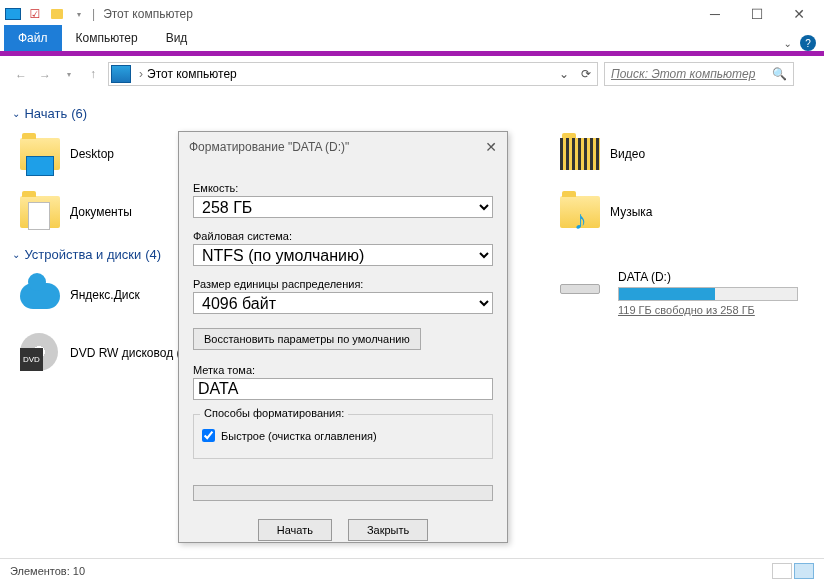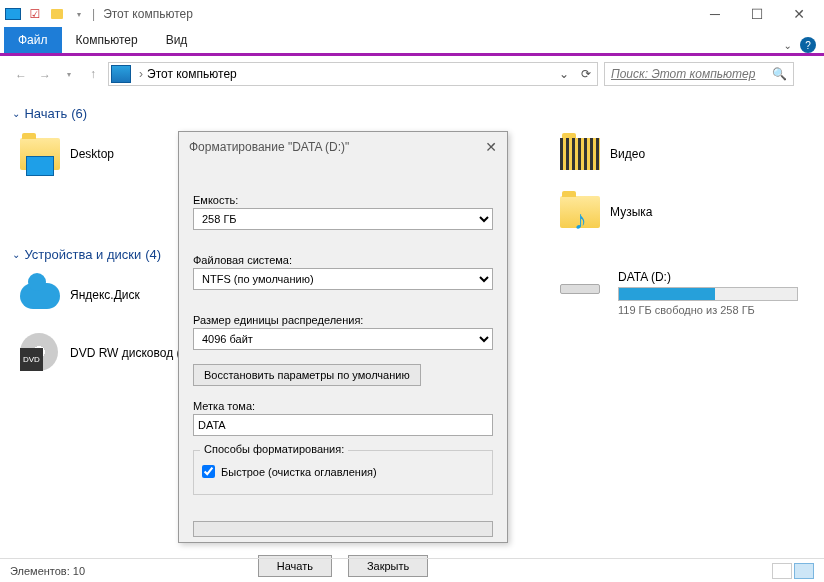--- a/index.html
+++ b/index.html
@@ -8,21 +8,21 @@
 
 .titlebar { height: 28px; display: flex; align-items: center; padding: 0 4px; }
 .titlebar .qat { display: flex; align-items: center; gap: 4px; }
 .titlebar .qat-icon { width: 18px; height: 18px; display: flex; align-items: center; justify-content: center; }
 .titlebar .sep { color: #888; margin: 0 4px; }
 .titlebar .win-title { margin-left: 4px; color: #555; }
 .titlebar .win-controls { margin-left: auto; display: flex; }
 .titlebar .win-controls div { width: 42px; height: 28px; display: flex; align-items: center; justify-content: center; color: #555; font-size: 14px; }
 
 
-.ribbon { height: 28px; display: flex; align-items: flex-end; border-bottom: 3px solid #a21caf; padding-left: 4px; }
+.ribbon { height: 28px; display: flex; align-items: flex-end; border-bottom: 5px solid #a21caf; padding-left: 4px; }
 .ribbon .tab { padding: 6px 14px; font-size: 12px; color: #222; cursor: pointer; }
 .ribbon .tab.file { background: #1e7dd7; color: #fff; }
 .ribbon .expand { margin-left: auto; margin-right: 8px; display: flex; align-items: center; gap: 8px; }
 .ribbon .expand .help-icon { width: 16px; height: 16px; background: #0a64a4; border-radius: 50%; color: #fff; font-size: 10px; display: flex; align-items: center; justify-content: center; }
 
 
 .navbar { height: 36px; display: flex; align-items: center; padding: 4px 12px; gap: 6px; }
 .navbar .nav-btn { width: 18px; height: 18px; display: flex; align-items: center; justify-content: center; color: #999; }
 .navbar .addressbar { flex: 1; height: 24px; border: 1px solid #ccc; display: flex; align-items: center; padding: 0 2px; max-width: 490px; }
 .navbar .addr-icon { width: 20px; height: 18px; background: linear-gradient(#2aa1e0,#1a75bb); border: 1px solid #0b5a9a; margin-right: 4px; }
@@ -38,42 +38,42 @@
 .group-hdr { color: #13438d; font-size: 13px; margin: 6px 0 4px; display: flex; align-items: center; gap: 4px; }
 .group-hdr .chev { font-size: 10px; }
 .item { width: 250px; height: 58px; display: flex; align-items: center; gap: 10px; padding: 4px 8px; }
 .item .ico { width: 40px; height: 40px; flex-shrink: 0; position: relative; }
 .item .lbl { font-size: 12px; }
 .drive-item { width: 250px; padding: 4px 8px; display: flex; gap: 10px; }
 .drive-item .ico { width: 40px; height: 30px; flex-shrink: 0; }
 .drive-item .info { flex: 1; margin-left: 8px; }
 .drive-item .bar { width: 180px; height: 14px; border: 1px solid #bbb; background: #eee; margin: 3px 0; }
 .drive-item .bar .fill { height: 100%; background: #26a0da; }
-.drive-item .sub { color: #666; font-size: 11px; }
+.drive-item .sub { color: #666; font-size: 11px; text-decoration: underline; }
 
 
 .ico-folder { width: 40px; height: 32px; background: linear-gradient(#ffe89a,#f7ce4f); border-radius: 2px; position: relative; margin-top: 4px; }
 .ico-folder::before { content: ""; position: absolute; top: -5px; left: 2px; width: 14px; height: 6px; background: #f7ce4f; border-radius: 2px 2px 0 0; }
 .ico-desktop-ov { position: absolute; bottom: -2px; left: 6px; width: 28px; height: 20px; background: #1e9fe8; border: 1px solid #0a64a4; }
 .ico-docs-ov { position: absolute; bottom: 2px; left: 8px; width: 22px; height: 28px; background: #fff; border: 1px solid #bbb; }
 .ico-video-ov { position: absolute; top: 0; left: 0; width: 40px; height: 32px; background: repeating-linear-gradient(90deg,#333 0 3px,#f7ce4f 3px 6px); }
 .ico-music-ov { position: absolute; bottom: -4px; left: 14px; font-size: 26px; color: #1a9fe0; }
 .ico-cloud { width: 40px; height: 26px; background: #2aa1e0; border-radius: 14px; position: relative; margin-top: 8px; }
 .ico-cloud::before { content:""; position:absolute; top:-10px; left:8px; width:18px; height:18px; background:#2aa1e0; border-radius:50%; }
 .ico-dvd { width: 38px; height: 38px; border-radius: 50%; background: radial-gradient(circle,#fff 0 6px,#ccc 6px 19px); position: relative; }
 .ico-dvd-ov { position:absolute; bottom:0; left:0; background:#333; color:#fff; font-size:8px; padding:7px 3px; }
 .ico-hdd { width: 40px; height: 10px; background: #ddd; border: 1px solid #aaa; border-radius: 2px; margin-top: 14px; }
 
 
 .dialog { position: absolute; left: 178px; top: 131px; width: 330px; height: 412px; background: #f0f0f0; border: 1px solid #999; box-shadow: 2px 2px 6px rgba(0,0,0,.2); }
 .dialog .dlg-title { height: 30px; display: flex; align-items: center; padding: 0 10px; color: #555; font-size: 12px; }
 .dialog .dlg-close { margin-left: auto; font-size: 14px; color: #555; cursor: pointer; }
 .dialog .dlg-body { padding: 8px 14px; }
-.dialog .fld-lbl { font-size: 11px; margin-top: 24px; margin-bottom: 2px; }
-.dialog select, .dialog input[type=text] { width: 100%; height: 22px; border: 1px solid #aaa; background: #fff; font-size: 11px; padding: 0 4px; }
+.dialog .fld-lbl { font-size: 11px; margin-top: 12px; margin-bottom: 2px; }
+.dialog select, .dialog input[type=text] { width: 100%; height: 22px; border: 1px solid #aaa; background: #fff; font-size: 16px; padding: 0 4px; }
 .dialog .restore-btn { margin-top: 14px; padding: 4px 10px; font-size: 11px; background: #e8e8e8; border: 1px solid #aaa; cursor: pointer; }
 .dialog .groupbox { border: 1px solid #ccc; margin-top: 14px; padding: 8px 8px 16px; position: relative; }
 .dialog .groupbox .legend { position: absolute; top: -8px; left: 6px; background: #f0f0f0; padding: 0 4px; font-size: 11px; }
 .dialog .chk { display: flex; align-items: center; gap: 6px; font-size: 11px; margin-top: 6px; }
 .dialog .progress { width: 100%; height: 16px; border: 1px solid #aaa; background: #e8e8e8; margin-top: 26px; }
 .dialog .dlg-btns { display: flex; justify-content: center; gap: 16px; margin-top: 18px; }
 .dialog .dlg-btns button { padding: 4px 18px; font-size: 11px; background: #e8e8e8; border: 1px solid #999; cursor: pointer; }
 
 
 .statusbar { position: absolute; bottom: 0; left: 0; right: 0; height: 24px; border-top: 1px solid #ddd; display: flex; align-items: center; padding: 0 10px; font-size: 11px; color: #444; }
@@ -142,20 +142,27 @@
   </div>
   <div style="display:flex">
     <div style="width:250px">
       <div class="item">
         <div class="ico">
             <div class="ico-folder"></div>
             <div class="ico-desktop-ov"></div>
           </div>
         <div class="lbl">Desktop</div>
       </div>
+      <div class="item">
+        <div class="ico">
+            <div class="ico-folder"></div>
+            <div class="ico-docs-ov"></div>
+          </div>
+        <div class="lbl">Документы</div>
+      </div>
     </div>
     <div style="width:290px"></div>
     <div style="width:250px">
       <div class="item">
         <div class="ico">
             <div class="ico-folder">
               <div class="ico-video-ov"></div>
             </div>
           </div>
         <div class="lbl">Видео</div>

